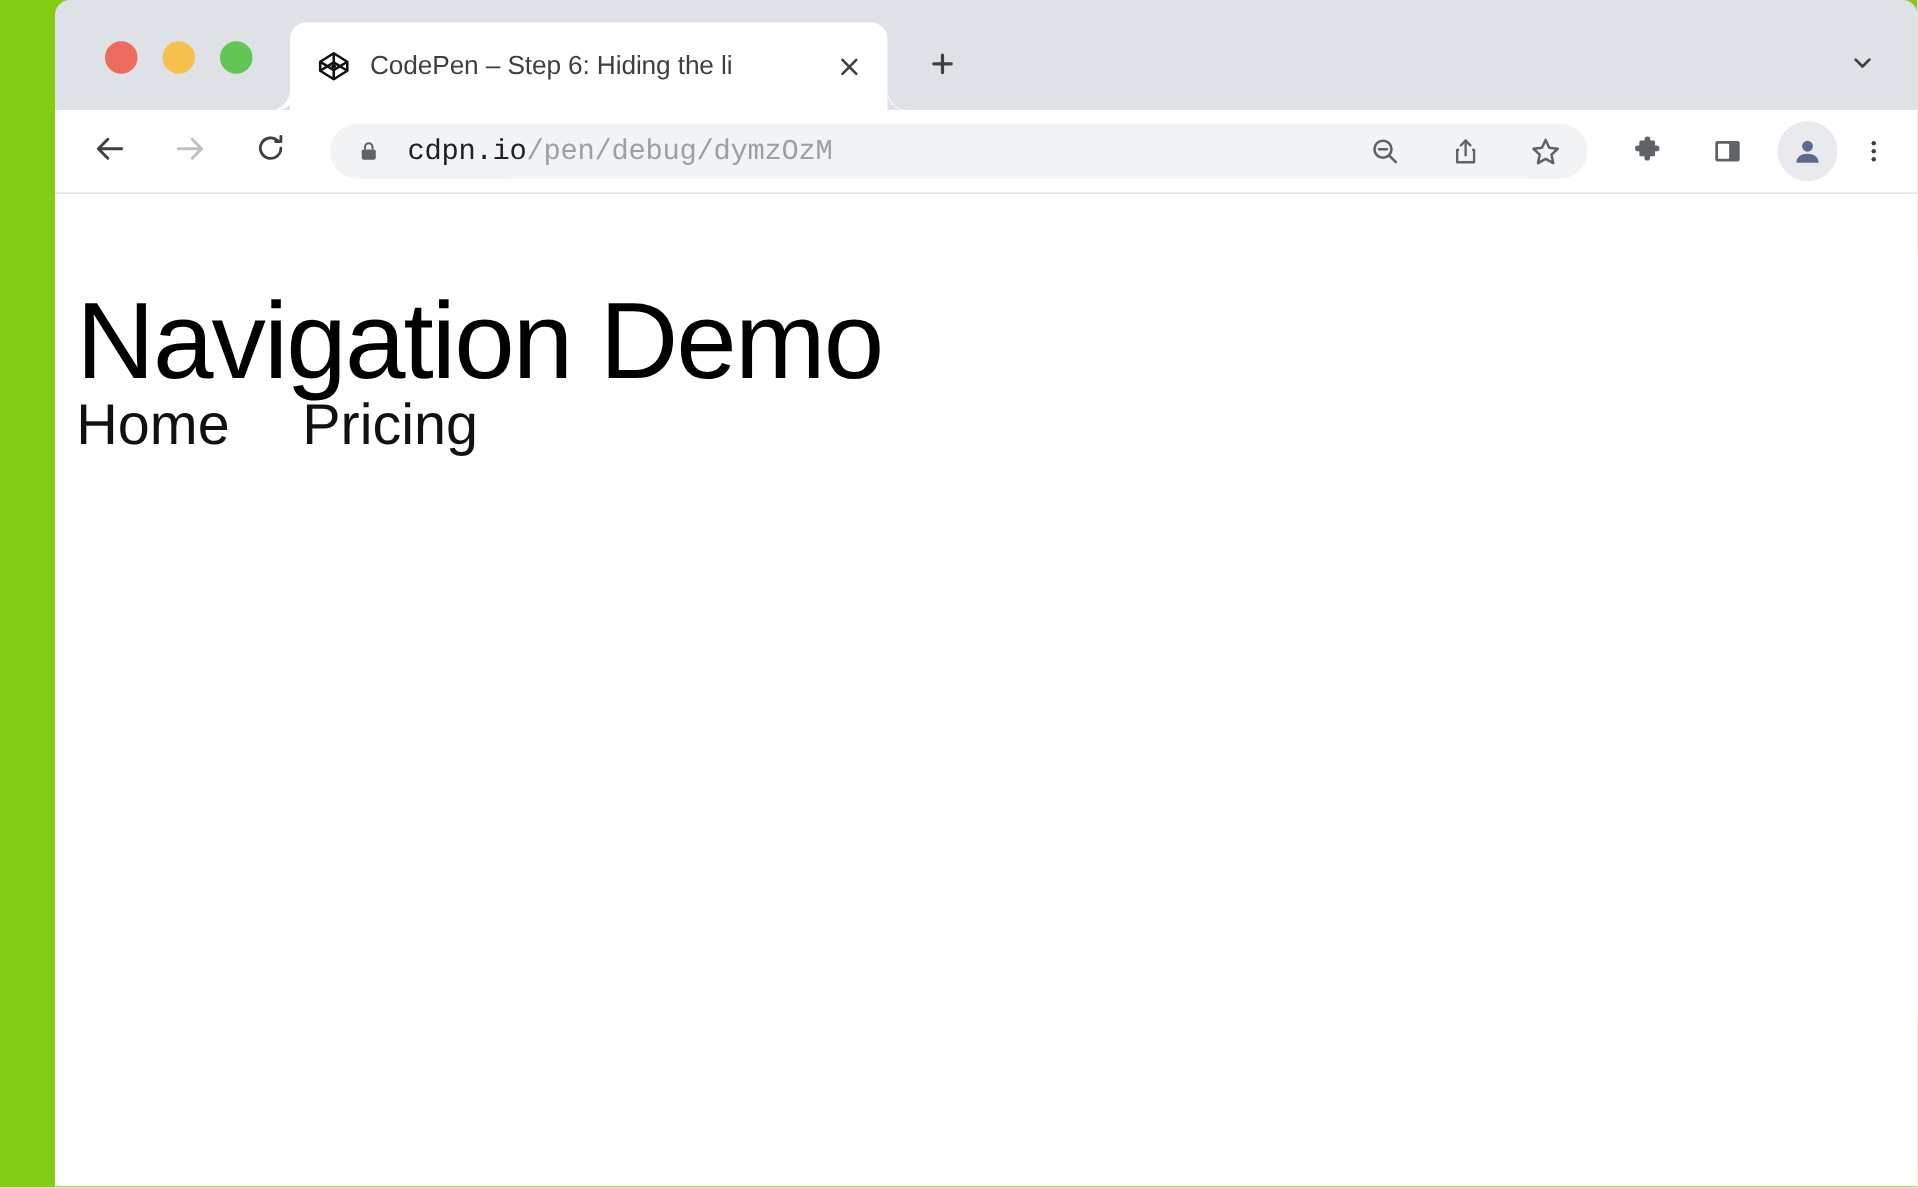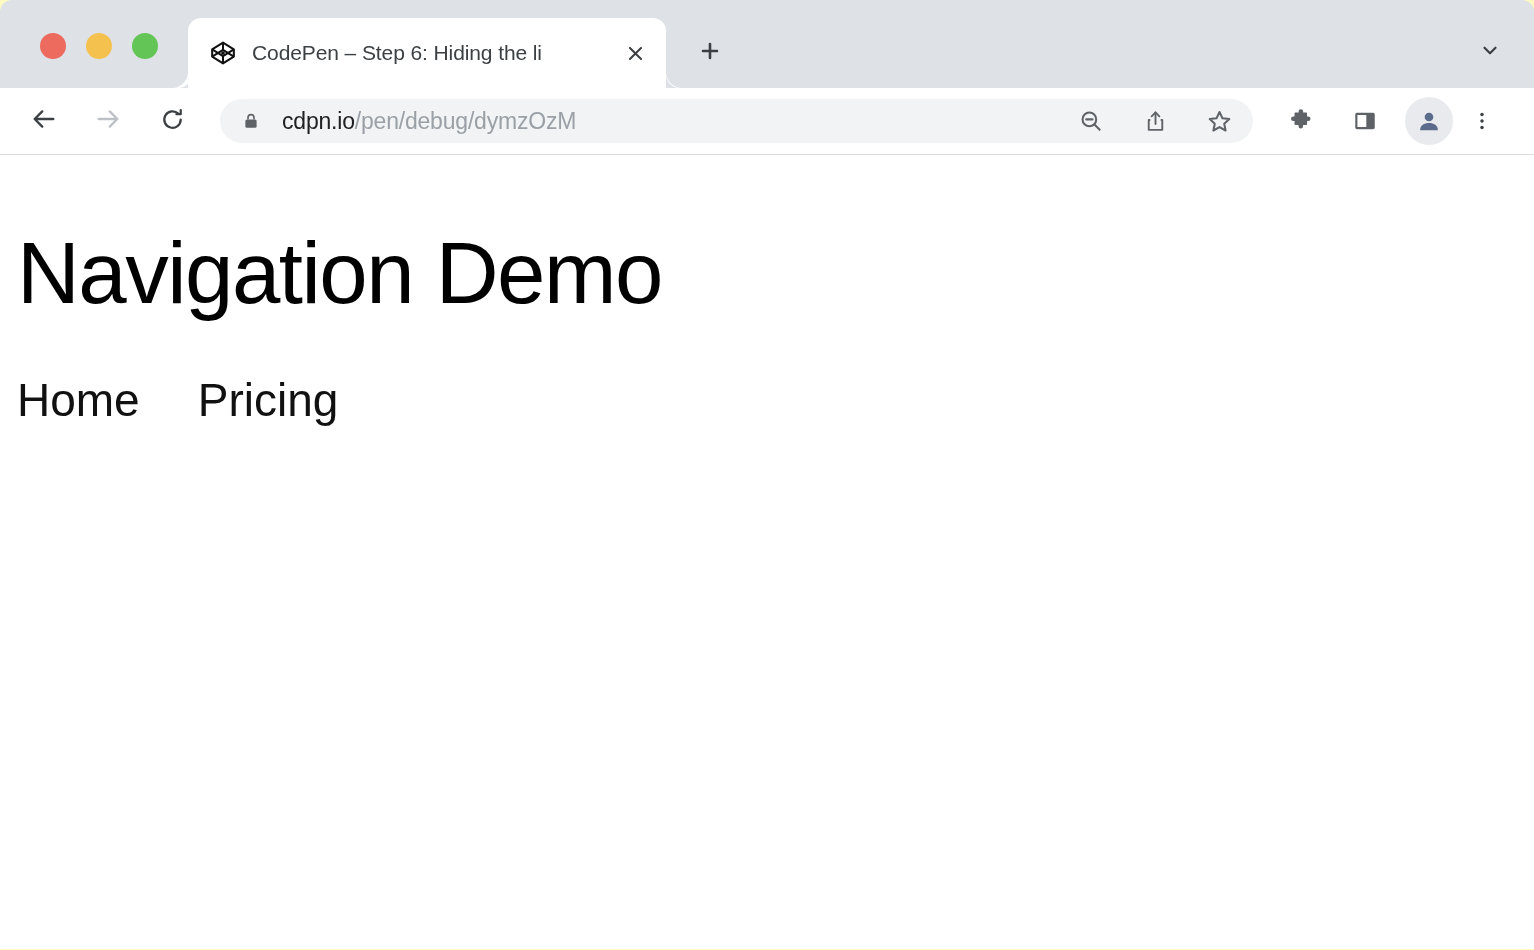--- a/index.html
+++ b/index.html
@@ -9,21 +9,22 @@
     overflow: hidden;
     background: #ffffff;
     font-family: "Liberation Sans", sans-serif;
   }
 
   
   .browser {
     width: 1534px;
     height: 950px;
     position: relative;
-    background: #fef9c3;
+    background: #84cc16;
+    padding-left: 44px;
   }
 
   
   .tabstrip {
     position: relative;
     height: 88px;
     background: #DEE1E6;
     border-top-left-radius: 12px;
     border-top-right-radius: 12px;
     overflow: hidden;
@@ -168,20 +169,21 @@
     padding: 0 8px 0 22px;
   }
   .lock-icon { flex: 0 0 18px; width: 18px; height: 22px; }
   .url-text {
     margin-left: 22px;
     font-size: 23px;
     color: #9AA0A6;
     white-space: nowrap;
     flex: 1 1 auto;
     letter-spacing: -0.2px;
+    font-family: Liberation Mono, monospace;
   }
   .url-text .host { color: #202124; }
   .omni-action {
     width: 40px; height: 40px;
     display: flex; align-items: center; justify-content: center;
     border-radius: 50%;
     flex: 0 0 40px;
   }
   .omni-action + .omni-action { margin-left: 24px; }
   .omni-actions { display: flex; align-items: center; margin-right: 6px; }
@@ -210,21 +212,20 @@
   h1.page-title {
     font-family: "Liberation Sans", sans-serif;
     font-size: 87px;
     font-weight: normal;
     line-height: 1;
     color: #000000;
     margin-top: 74px;
     letter-spacing: -1.5px;
   }
   nav.site-nav {
-    margin-top: 61px;
     display: flex;
     align-items: baseline;
     font-size: 46px;
     color: #111111;
     line-height: 1;
   }
   nav.site-nav .nav-link {
     color: #111111;
     text-decoration: none;
     display: inline-block;

